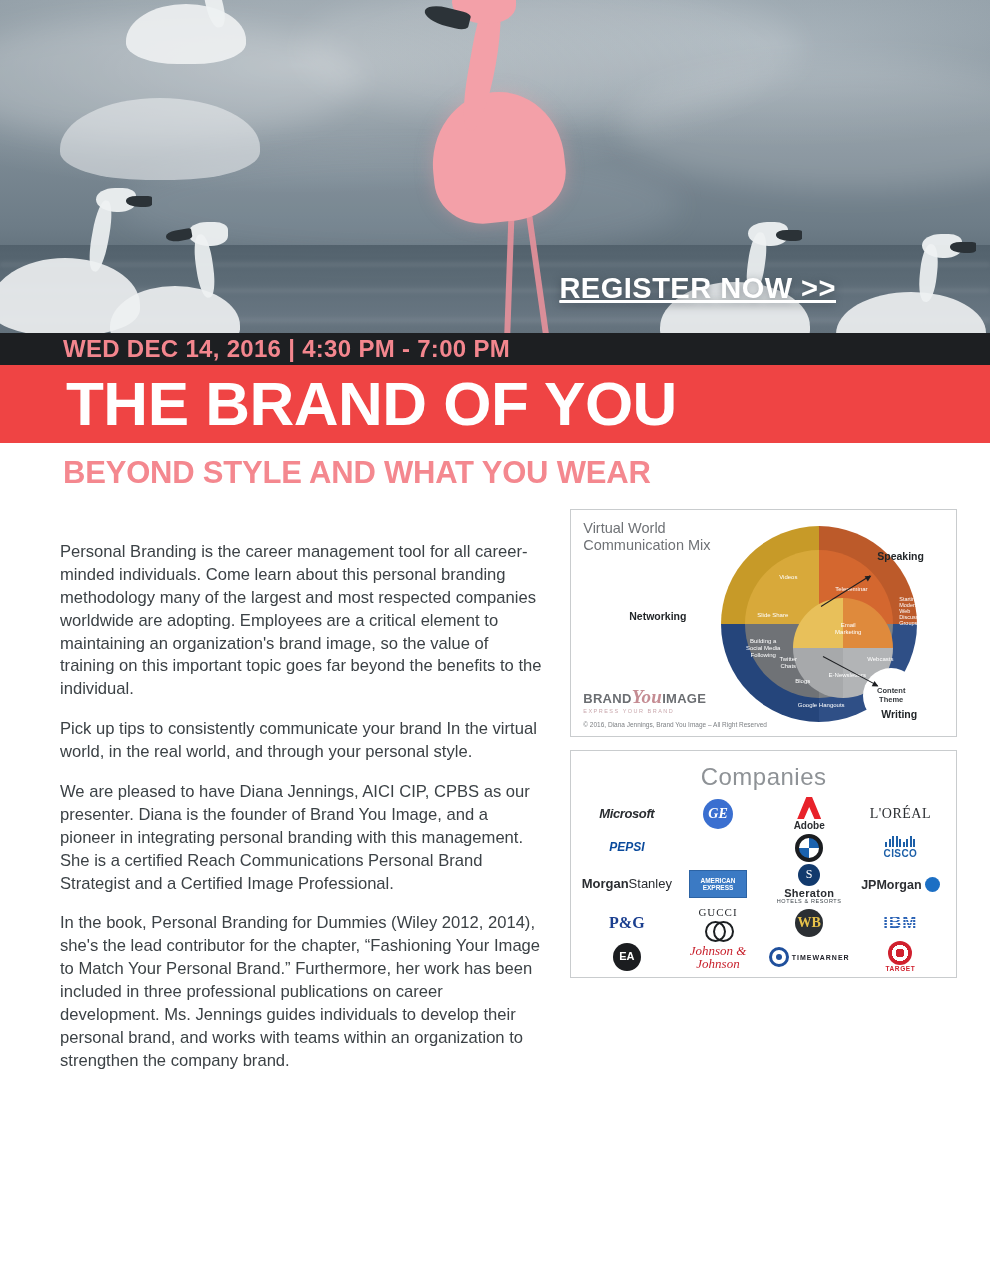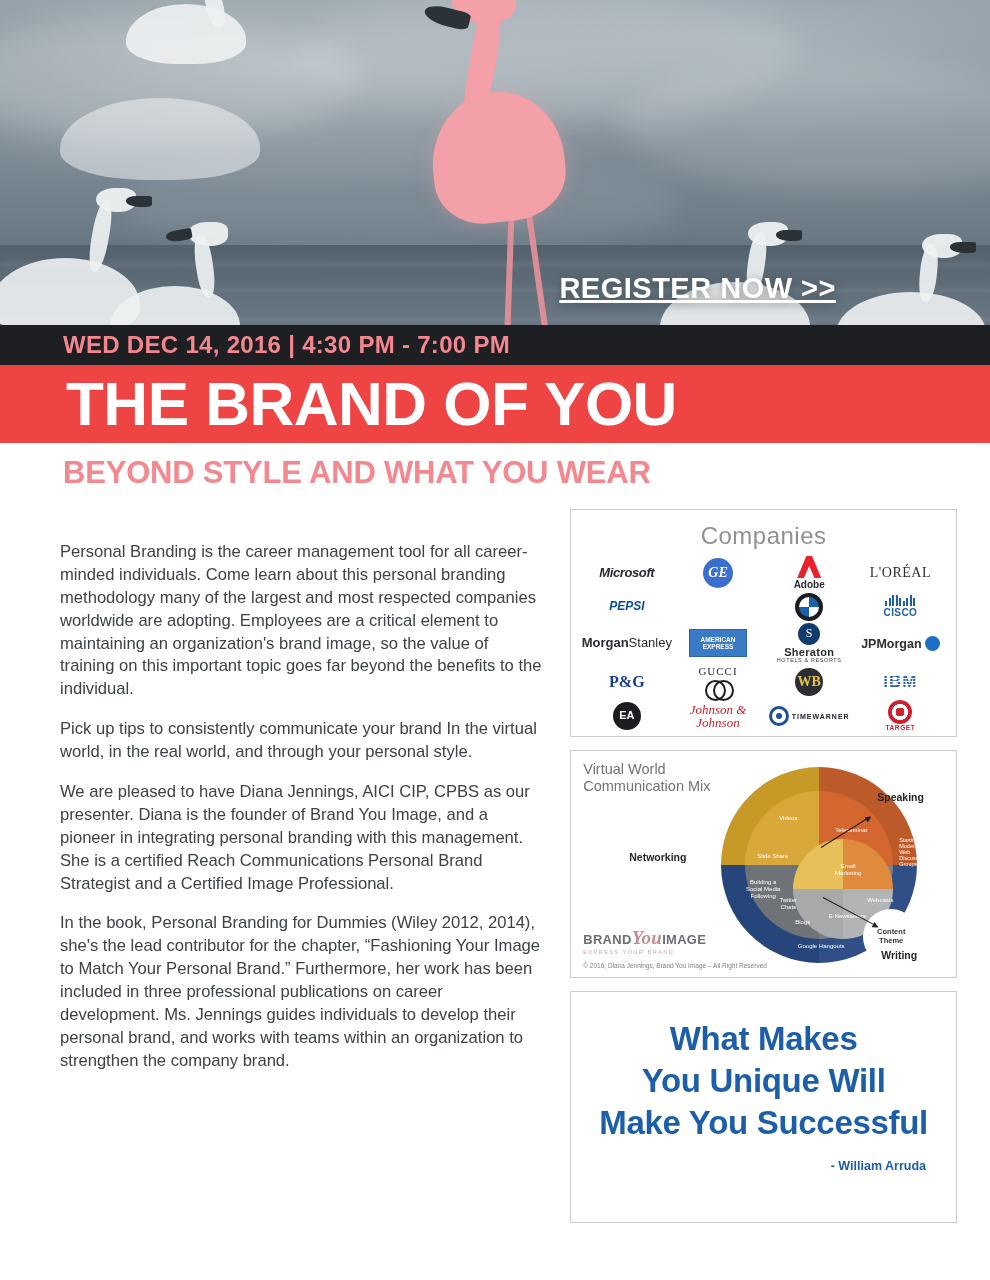--- a/index.html
+++ b/index.html
@@ -146,21 +146,21 @@
     font-size: 29px;
     font-weight: bold;
     letter-spacing: .5px;
     text-shadow: 0 2px 8px rgba(40,50,58,.5);
   }
   .register-now u { text-decoration: underline; text-underline-offset: 3px; }
 
   .hero-bottom {
     position: absolute;
     left: 0; right: 0; bottom: 0;
-    height: 40px;
+    height: 32px;
     background: #1d1f22;
     z-index: 7;
     display: flex;
     align-items: center;
   }
   .hero-date {
     color: #f3868e;
     font-weight: bold;
     font-size: 24px;
     letter-spacing: .3px;
@@ -501,20 +501,73 @@
   <div class="content">
 
     <div class="col-left">
       <p>Personal Branding is the career management tool for all career-minded individuals. Come learn about this personal branding methodology many of the largest and most respected companies worldwide are adopting. Employees are a critical element to maintaining an organization's brand image, so the value of training on this important topic goes far beyond the benefits to the individual.</p>
       <p>Pick up tips to consistently communicate your brand In the virtual world, in the real world, and through your personal style.</p>
       <p>We are pleased to have Diana Jennings, AICI CIP, CPBS as our presenter. Diana is the founder of Brand You Image, and a pioneer in integrating personal branding with this management. She is a certified Reach Communications Personal Brand Strategist and a Certified Image Professional.</p>
       <p>In the book, Personal Branding for Dummies (Wiley 2012, 2014), she's the lead contributor for the chapter, “Fashioning Your Image to Match Your Personal Brand.” Furthermore, her work has been included in three professional publications on career development. Ms. Jennings guides individuals to develop their personal brand, and works with teams within an organization to strengthen the company brand.</p>
     </div>
 
     <div class="col-right">
+
+      <div class="panel vw">
+        <div class="vw-title" style="white-space:pre-line">Virtual World
+Communication Mix</div>
+
+        <div class="vw-donut">
+          <div class="vw-ring2">
+            <div class="vw-ring3">
+              <div class="vw-center" style="white-space:pre-line">Content
+Theme</div>
+            </div>
+          </div>
+
+          <div class="vw-seg-label" style="left:58px; top:48px;">Videos</div>
+          <div class="vw-seg-label" style="left:36px; top:86px;">Slide Share</div>
+          <div class="vw-seg-label" style="left:50px; top:130px; width:34px;" style2="">Twitter Chats</div>
+          <div class="vw-seg-label" style="left:74px; top:152px;">Blogs</div>
+          <div class="vw-seg-label" style="left:70px; top:176px; width:60px;">Google Hangouts</div>
+          <div class="vw-seg-label" style="left:104px; top:146px; width:44px;">E-Newsletters</div>
+          <div class="vw-seg-label" style="left:146px; top:130px;">Webcasts</div>
+          <div class="vw-seg-label" style="left:108px; top:96px; width:38px;">Email Marketing</div>
+          <div class="vw-seg-label" style="left:114px; top:60px;">Teleseminar</div>
+
+          <div class="vw-seg-label" style="left:22px; top:112px; width:40px;" style2="">Building a
+Social
+Media
+Following</div>
+        </div>
+
+        <div class="vw-out" style="left:306px; top:40px;">Speaking</div>
+        <div class="vw-out" style="left:328px; top:86px; font-size:5.5px; font-weight:normal; white-space:pre-line; color:#fff;">Starting/
+Moderating
+Web
+Discussion
+Groups</div>
+        <div class="vw-out" style="left:310px; top:198px;">Writing</div>
+        <div class="vw-out" style="left:58px; top:100px;">Networking</div>
+
+        <div class="vw-net-list" style="left:92px; top:116px;">- LinkedIn</div>
+        <div class="vw-net-list" style="left:92px; top:124px;">- Google+</div>
+        <div class="vw-net-list" style="left:92px; top:132px;">- Twitter</div>
+        <div class="vw-net-list" style="left:92px; top:140px;">- Facebook</div>
+        <div class="vw-net-list" style="left:92px; top:148px;">- Other SM</div>
+
+        <div class="vw-arrow" style="left:250px; top:96px; width:58px; transform:rotate(-32deg);"></div>
+        <div class="vw-arrow" style="left:252px; top:146px; width:62px; transform:rotate(28deg);"></div>
+
+        <div class="vw-brand">
+          <span>BRAND</span><span class="you">You</span><span>IMAGE</span>
+          <div class="sub">EXPRESS YOUR BRAND</div>
+        </div>
+        <div class="vw-copy">© 2016, Diana Jennings, Brand You Image – All Right Reserved</div>
+      </div>
 
       <div class="panel companies">
         <div class="companies-title">Companies</div>
         <div class="logo-grid">
 
           <div class="logo logo-ms">Microsoft</div>
           <div class="logo logo-ge">GE</div>
           <div class="logo logo-adobe">
             <div class="mark"></div>
             <div class="t">Adobe</div>
@@ -566,75 +619,16 @@
             <span class="eye"></span>
             <span class="t">TIMEWARNER</span>
           </div>
           <div class="logo logo-target">
             <div class="bull"></div>
             <div class="t">TARGET</div>
           </div>
         </div>
       </div>
 
-      <div class="panel vw">
-        <div class="vw-title" style="white-space:pre-line">Virtual World
-Communication Mix</div>
-
-        <div class="vw-donut">
-          <div class="vw-ring2">
-            <div class="vw-ring3">
-              <div class="vw-center" style="white-space:pre-line">Content
-Theme</div>
-            </div>
-          </div>
-
-          <div class="vw-seg-label" style="left:58px; top:48px;">Videos</div>
-          <div class="vw-seg-label" style="left:36px; top:86px;">Slide Share</div>
-          <div class="vw-seg-label" style="left:50px; top:130px; width:34px;" style2="">Twitter Chats</div>
-          <div class="vw-seg-label" style="left:74px; top:152px;">Blogs</div>
-          <div class="vw-seg-label" style="left:70px; top:176px; width:60px;">Google Hangouts</div>
-          <div class="vw-seg-label" style="left:104px; top:146px; width:44px;">E-Newsletters</div>
-          <div class="vw-seg-label" style="left:146px; top:130px;">Webcasts</div>
-          <div class="vw-seg-label" style="left:108px; top:96px; width:38px;">Email Marketing</div>
-          <div class="vw-seg-label" style="left:114px; top:60px;">Teleseminar</div>
-
-          <div class="vw-seg-label" style="left:22px; top:112px; width:40px;" style2="">Building a
-Social
-Media
-Following</div>
-        </div>
-
-        <div class="vw-out" style="left:306px; top:40px;">Speaking</div>
-        <div class="vw-out" style="left:328px; top:86px; font-size:5.5px; font-weight:normal; white-space:pre-line; color:#fff;">Starting/
-Moderating
-Web
-Discussion
-Groups</div>
-        <div class="vw-out" style="left:310px; top:198px;">Writing</div>
-        <div class="vw-out" style="left:58px; top:100px;">Networking</div>
-
-        <div class="vw-net-list" style="left:92px; top:116px;">- LinkedIn</div>
-        <div class="vw-net-list" style="left:92px; top:124px;">- Google+</div>
-        <div class="vw-net-list" style="left:92px; top:132px;">- Twitter</div>
-        <div class="vw-net-list" style="left:92px; top:140px;">- Facebook</div>
-        <div class="vw-net-list" style="left:92px; top:148px;">- Other SM</div>
-
-        <div class="vw-arrow" style="left:250px; top:96px; width:58px; transform:rotate(-32deg);"></div>
-        <div class="vw-arrow" style="left:252px; top:146px; width:62px; transform:rotate(28deg);"></div>
-
-        <div class="vw-brand">
-          <span>BRAND</span><span class="you">You</span><span>IMAGE</span>
-          <div class="sub">EXPRESS YOUR BRAND</div>
-        </div>
-        <div class="vw-copy">© 2016, Diana Jennings, Brand You Image – All Right Reserved</div>
-      </div>
-
-      <div class="panel quote">
-        <div class="quote-text">What Makes</div>
-        <div class="quote-text">You Unique Will</div>
-        <div class="quote-text">Make You Successful</div>
-        <div class="quote-attr">- William Arruda</div>
-      </div>
 
     </div>
   </div>
 </div>
 
 </body></html>

